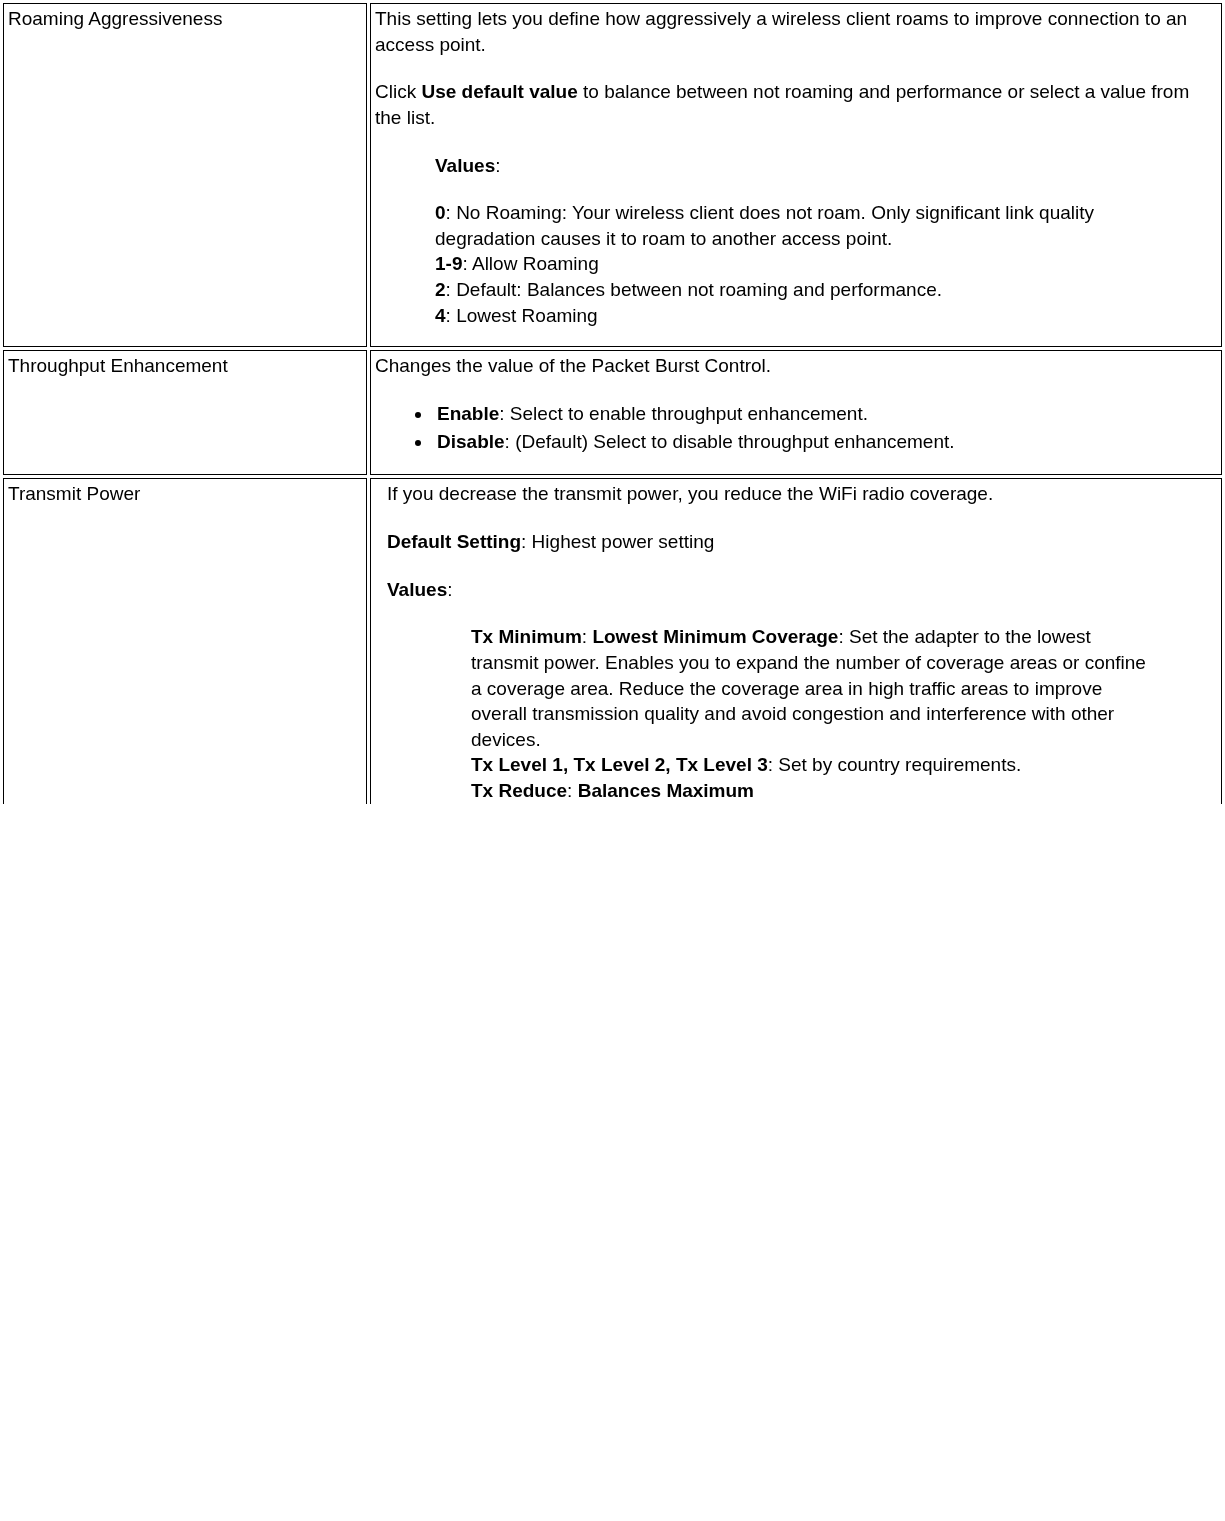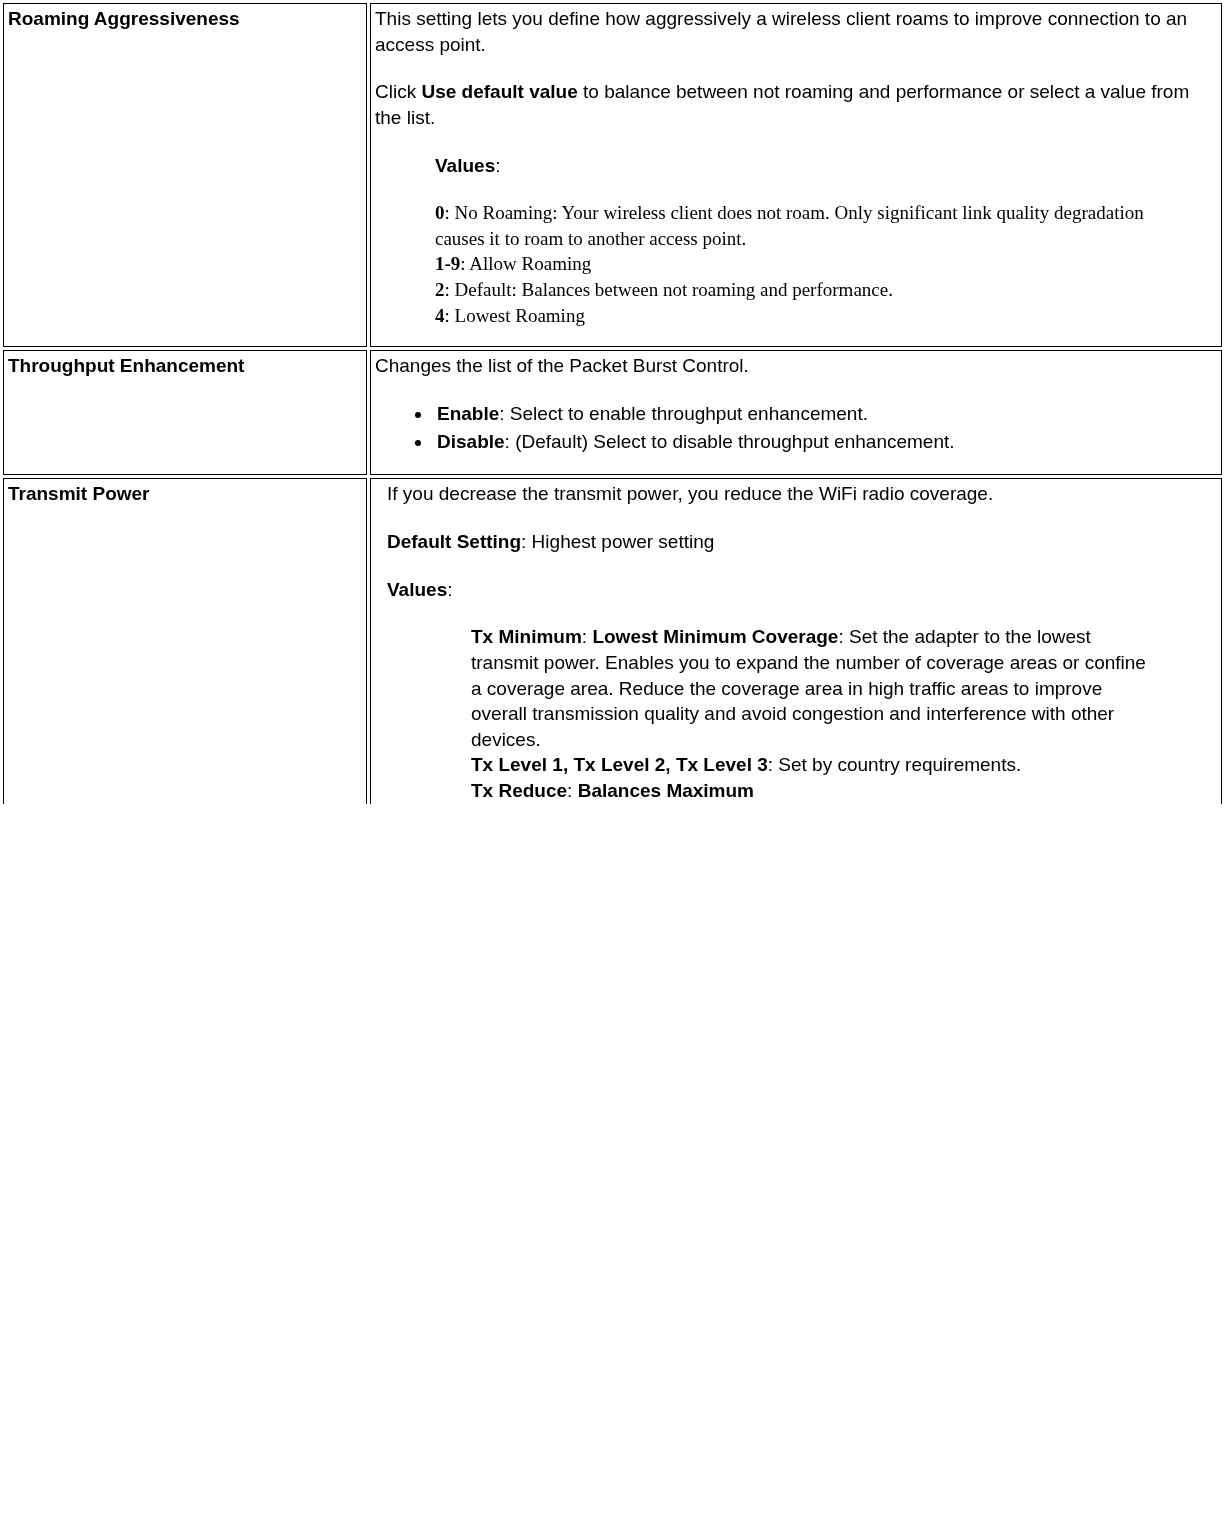--- a/index.html
+++ b/index.html
@@ -22,29 +22,29 @@
     table-layout: fixed;
   }
   table.settings td {
     border: 1px solid #000;
     vertical-align: top;
     padding: 2px 4px 18px 4px;
     box-sizing: border-box;
   }
   td.name-cell {
     width: 364px;
-    font-weight: bold;
+    font-weight: normal;
   }
   td.desc-cell {
     width: auto;
   }
   .para {
     margin: 0 0 22px 0;
   }
-  .para:last-child { margin-bottom: 0; font-family: Liberation Serif, serif; }
+  .para:last-child { margin-bottom: 0; }
 
   .indent1 {
     margin-left: 60px;
     margin-right: 60px;
   }
   .indent2 {
     margin-left: 84px;
     margin-right: 60px;
   }
 
@@ -101,21 +101,21 @@
 
       </td>
     </tr>
 
     <tr>
       <td class="name-cell">
         <span>Throughput Enhancement</span>
       </td>
       <td class="desc-cell">
 
-        <div class="para">Changes the list of the Packet Burst Control.</div>
+        <div class="para">Changes the value of the Packet Burst Control.</div>
 
         <ul class="bullets">
           <li>
             <b>Enable</b><span>: Select to enable throughput enhancement.</span>
           </li>
           <li>
             <b>Disable</b><span>: (Default) Select to disable throughput enhancement.</span>
           </li>
         </ul>
 

